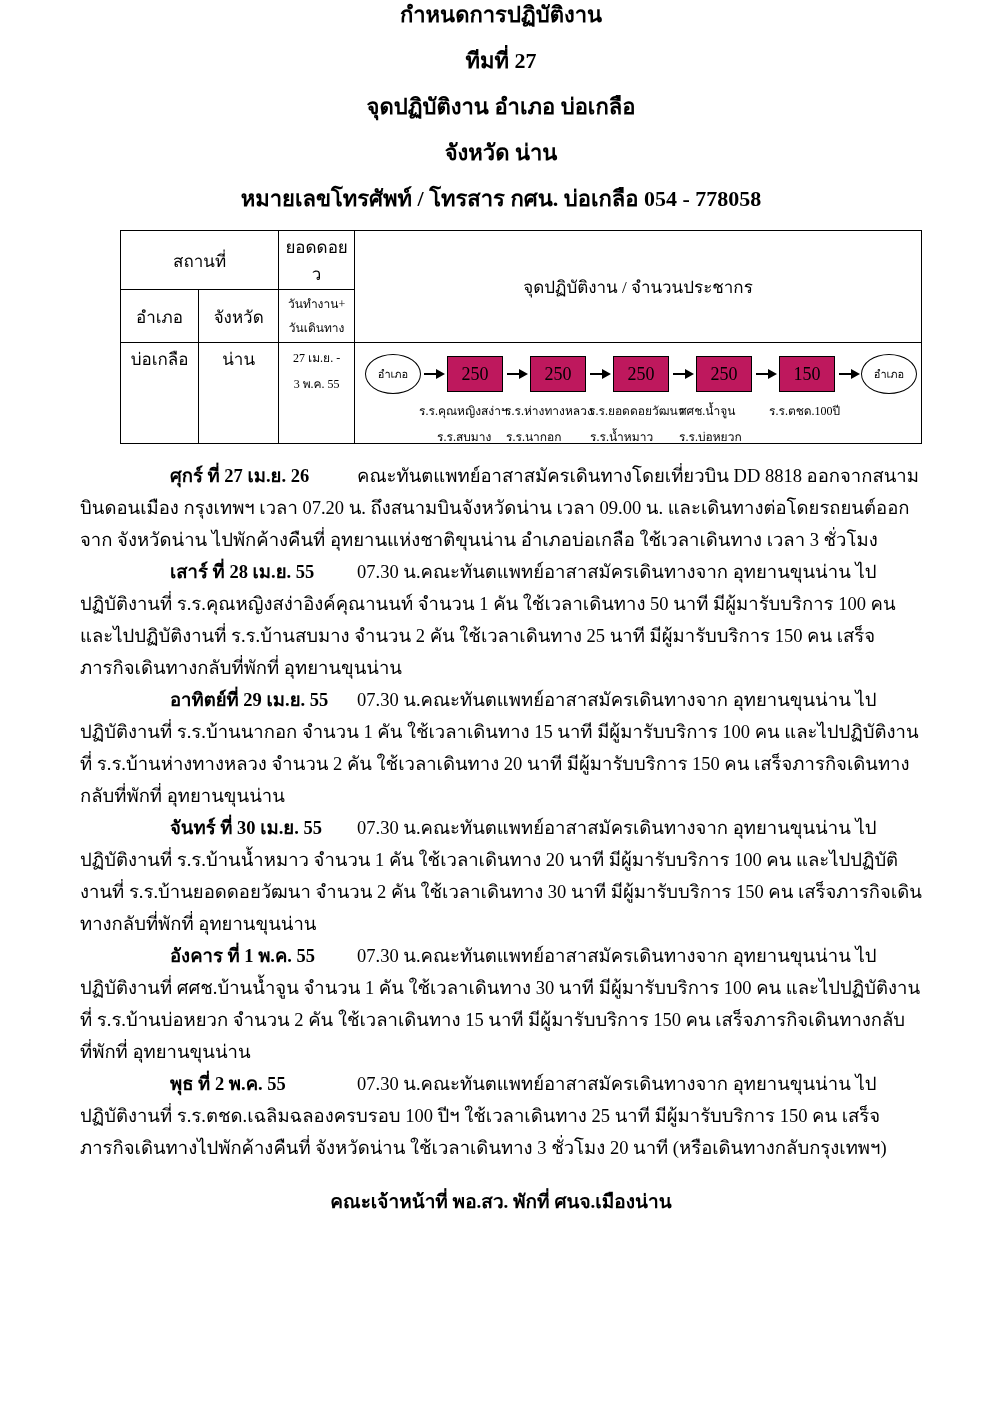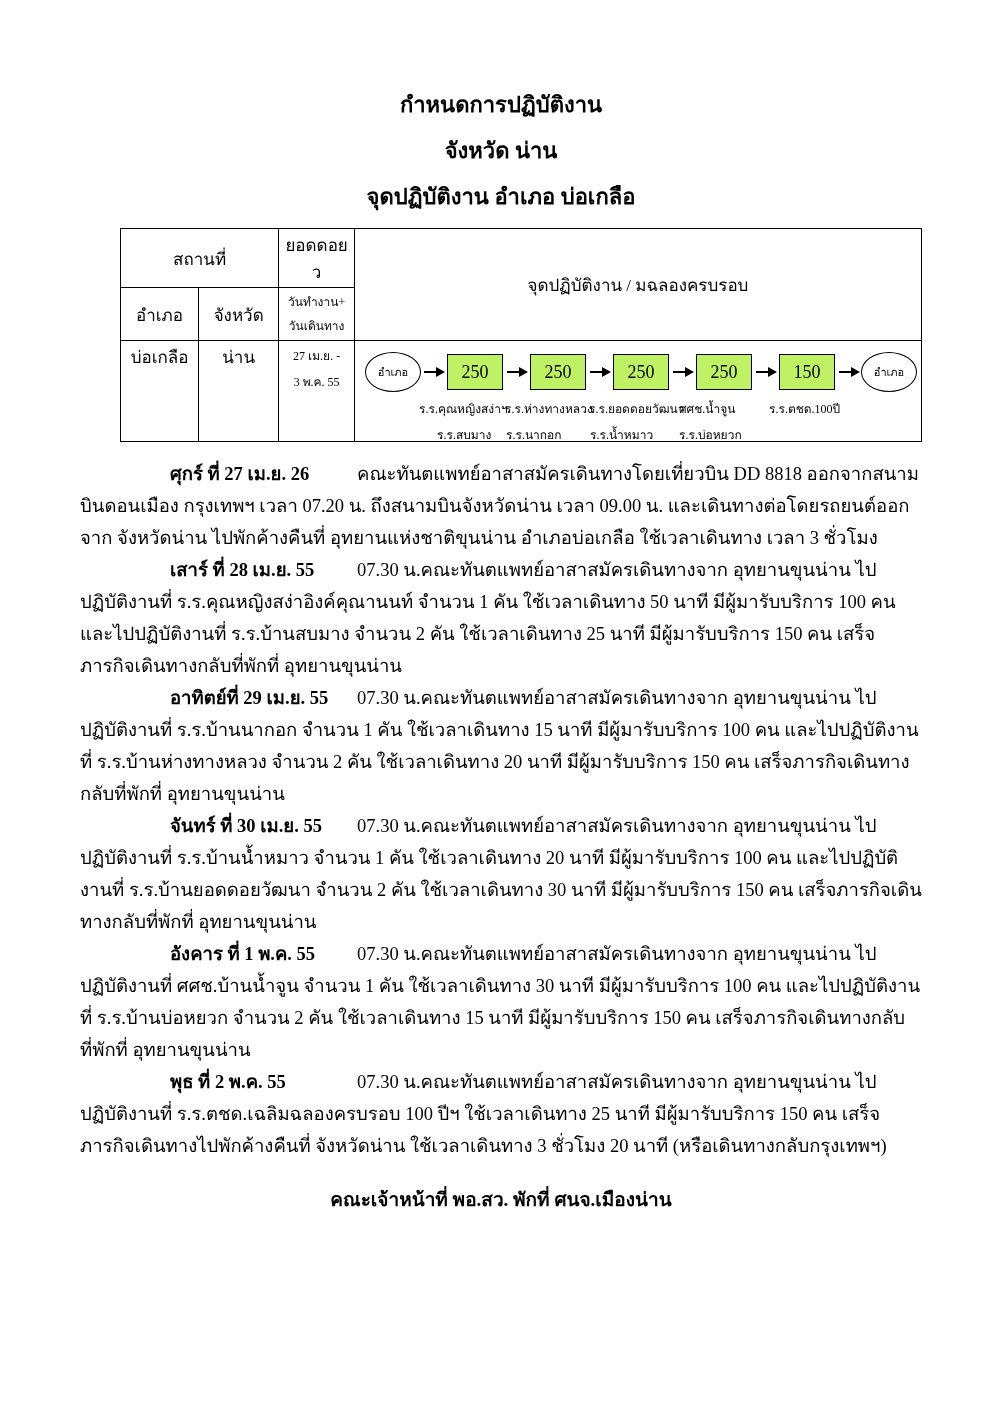--- a/index.html
+++ b/index.html
@@ -3,42 +3,42 @@
 <meta charset="utf-8">
 <style>
   html,body { margin:0; padding:0; }
   body {
     width:1000px; height:1413px; background:#ffffff; color:#000;
     font-family:"Liberation Serif", serif; overflow:hidden;
   }
   .page { box-sizing:border-box; width:1000px; height:1413px; padding:0 78px 0 80px; }
 
   
-  .titles { text-align:center; padding-top:90px; }
+  .titles { text-align:center; }
   .title-line { font-weight:bold; font-size:22px; line-height:30px; margin-bottom:16px; }
 
   
   table.sched { border-collapse:collapse; margin-left:40px; margin-top:2px; table-layout:fixed; }
   table.sched td { border:1.6px solid #000; font-size:17px; text-align:center; padding:2px 4px; box-sizing:border-box; }
   td.vtop { vertical-align:top; padding-top:9px; font-size:16px; }
   .hdr { font-size:17px; }
   .h2line div { line-height:24px; font-size:12px; }
   .dur div { line-height:26px; font-size:12px; text-align:center; }
 
   
   td.flow-cell { padding:0; vertical-align:top; }
   .flow { position:relative; width:100%; height:96px; }
   .flow-row { display:flex; align-items:center; padding:9px 0 0 6px; }
   .oval {
     width:54px; height:38px; border:1px solid #000; border-radius:50%;
     display:flex; align-items:center; justify-content:center; font-size:11px; flex:none; background:#fff;
   }
   .fbox {
     width:54px; height:34px; border:1px solid #000; margin:0 1px;
-    display:flex; align-items:center; justify-content:center; font-size:18px; flex:none; background:#bef264;
+    display:flex; align-items:center; justify-content:center; font-size:18px; flex:none; background:#be185d;
   }
   .farrow { flex:none; width:13px; height:2px; background:#000; margin:0 9px 0 3px; position:relative; }
   .farrow::after {
     content:""; position:absolute; right:-8px; top:-4px;
     border-left:9px solid #000; border-top:5px solid transparent; border-bottom:5px solid transparent;
   }
   .flbl { position:absolute; font-size:12px; white-space:nowrap; }
 
   
   .paras { margin-top:16px; }
@@ -48,36 +48,38 @@
   
   .staff { text-align:center; font-weight:bold; font-size:19px; margin:22px 0 20px 0; }
 </style>
 </head>
 <body>
 
 <div class="page">
 
   <div class="titles">
     <div class="title-line">กำหนดการปฏิบัติงาน</div>
+    <div class="title-line">ทีมที่ 27</div>
+    <div class="title-line">จุดปฏิบัติงาน อำเภอ บ่อเกลือ</div>
     <div class="title-line">จังหวัด น่าน</div>
-    <div class="title-line">จุดปฏิบัติงาน อำเภอ บ่อเกลือ</div>
+    <div class="title-line">หมายเลขโทรศัพท์ / โทรสาร กศน. บ่อเกลือ 054 - 778058</div>
   </div>
 
   <table class="sched">
     <colgroup>
         <col style="width:81px">
         <col style="width:83px">
         <col style="width:79px">
         <col style="width:546px">
       </colgroup>
     <tbody>
         <tr style="height:35px">
       <td colspan="2" class="hdr">สถานที่</td>
       <td class="hdr">ยอดดอยว</td>
-      <td rowspan="2" class="hdr">จุดปฏิบัติงาน / มฉลองครบรอบ</td>
+      <td rowspan="2" class="hdr">จุดปฏิบัติงาน / จำนวนประชากร</td>
     </tr>
     <tr style="height:52px">
       <td class="hdr">อำเภอ</td>
       <td class="hdr">จังหวัด</td>
       <td class="h2line">
         <div>วันทำงาน+</div>
         <div>วันเดินทาง</div>
       </td>
     </tr>
     <tr style="height:96px">

